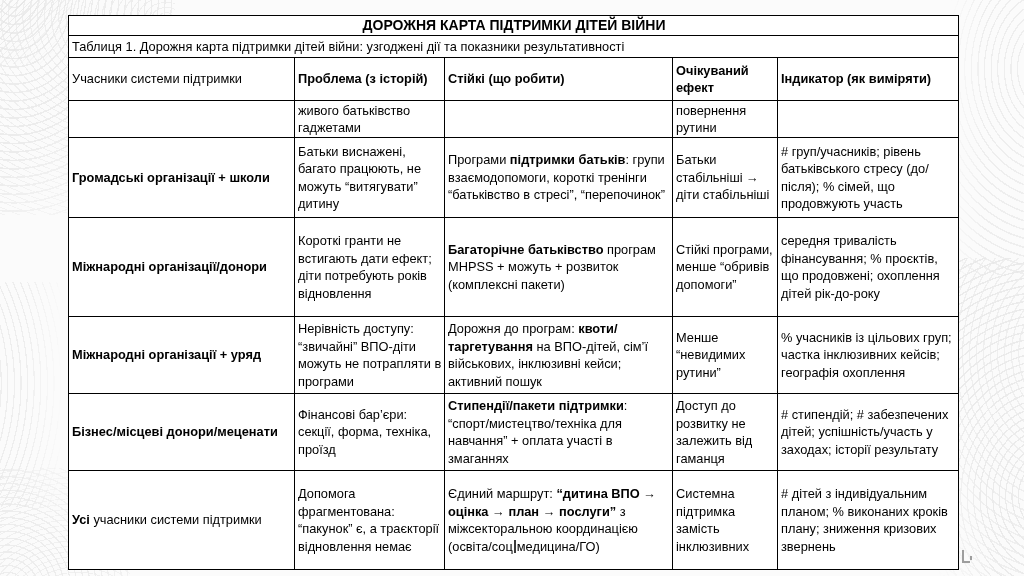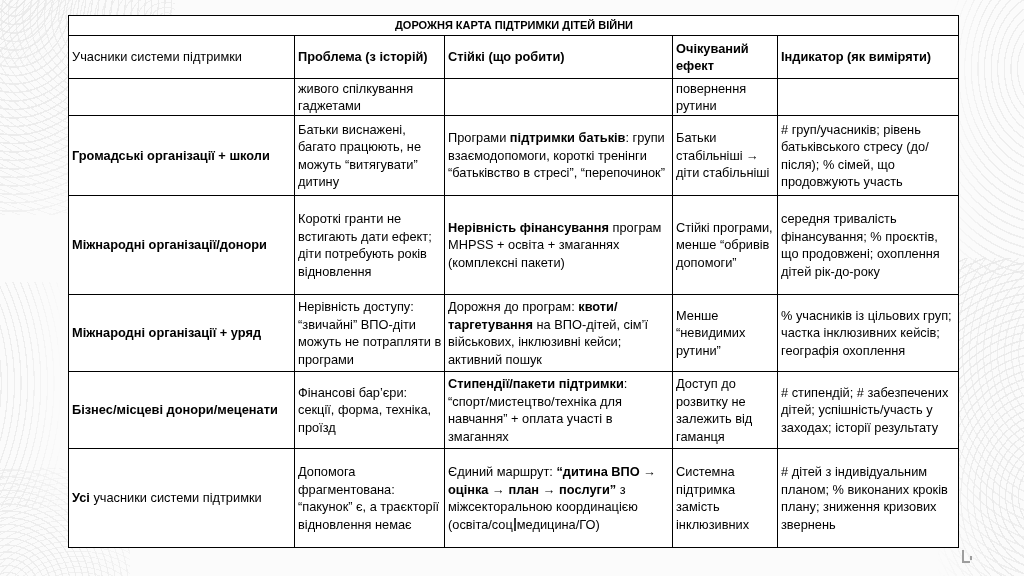--- a/index.html
+++ b/index.html
@@ -58,21 +58,21 @@
     width:890px;table-layout:fixed;border-collapse:collapse;
     background:#fff;font-size:12.8px;line-height:17.5px;
   }
   .roadmap td,.roadmap th{
     border:1.5px solid #000;
     padding:0 2px 0 3px;
     vertical-align:middle;text-align:left;
     font-weight:normal;overflow:hidden;word-wrap:break-word;
   }
   .roadmap .b{font-weight:bold;}
-  tr.r-title td{height:19px;font-weight:bold;text-align:center;font-size:11px;line-height:17px;}
+  tr.r-title td{height:19px;font-weight:bold;text-align:center;font-size:14px;line-height:17px;}
   tr.r-caption td{height:21px;line-height:18px;}
   tr.r-head th{height:42px;font-weight:bold;}
   tr.r-head th.first{font-weight:normal;}
   tr.r-a td{height:36px;}
   tr.r-b td{height:79px;}
   tr.r-c td{height:98px;}
   tr.r-d td{height:76px;}
   tr.r-e td{height:76px;}
   tr.r-f td{height:98px;margin-left:12px;}
   td.c-participant{font-weight:normal;}
@@ -108,49 +108,52 @@
       <col style="width:228px">
       <col style="width:105px">
       <col style="width:181px">
   </colgroup>
 
   <tbody>
       <tr class="r-title">
     <td colspan="5">ДОРОЖНЯ КАРТА ПІДТРИМКИ ДІТЕЙ ВІЙНИ</td>
   </tr>
 
+  <tr class="r-caption">
+    <td colspan="5">Таблиця 1. Дорожня карта підтримки дітей війни: узгоджені дії та показники результативності</td>
+  </tr>
 
   <tr class="r-head">
     <th class="first">Учасники системи підтримки</th>
     <th>Проблема (з історій)</th>
     <th>Стійкі (що робити)</th>
     <th>Очікуваний ефект</th>
     <th>Індикатор (як виміряти)</th>
   </tr>
 
   <tr class="r-a">
     <td class="c-participant"></td>
-    <td><span>живого спілкування гаджетами</span></td>
+    <td><span>живого батьківство гаджетами</span></td>
     <td></td>
     <td><span>повернення рутини</span></td>
     <td></td>
   </tr>
 
   <tr class="r-b">
     <td class="c-participant"><span class="b">Громадські організації + школи</span></td>
     <td><span>Батьки виснажені, багато працюють, не можуть “витягувати” дитину</span></td>
     <td><span>Програми </span><span class="b">підтримки батьків</span><span>: групи взаємодопомоги, короткі тренінги “батьківство в стресі”, “перепочинок”</span></td>
     <td><span>Батьки стабільніші → діти стабільніші</span></td>
     <td><span># груп/учасників; рівень батьківського стресу (до/після); % сімей, що продовжують участь</span></td>
   </tr>
 
   <tr class="r-c">
     <td class="c-participant"><span class="b">Міжнародні організації/донори</span></td>
     <td><span>Короткі гранти не встигають дати ефект; діти потребують років відновлення</span></td>
-    <td><span class="b">Нерівність фінансування</span><span> програм MHPSS + освіта + змаганнях (комплексні пакети)</span></td>
+    <td><span class="b">Багаторічне батьківство</span><span> програм MHPSS + можуть + розвиток (комплексні пакети)</span></td>
     <td><span>Стійкі програми, менше “обривів допомоги”</span></td>
     <td><span>середня тривалість фінансування; % проєктів, що продовжені; охоплення дітей рік-до-року</span></td>
   </tr>
 
   <tr class="r-d">
     <td class="c-participant"><span class="b">Міжнародні організації + уряд</span></td>
     <td><span>Нерівність доступу: “звичайні” ВПО-діти можуть не потрапляти в програми</span></td>
     <td><span>Дорожня до програм: </span><span class="b">квоти/таргетування</span><span> на ВПО-дітей, сім’ї військових, інклюзивні кейси; активний пошук</span></td>
     <td><span>Менше “невидимих рутини”</span></td>
     <td><span>% учасників із цільових груп; частка інклюзивних кейсів; географія охоплення</span></td>

